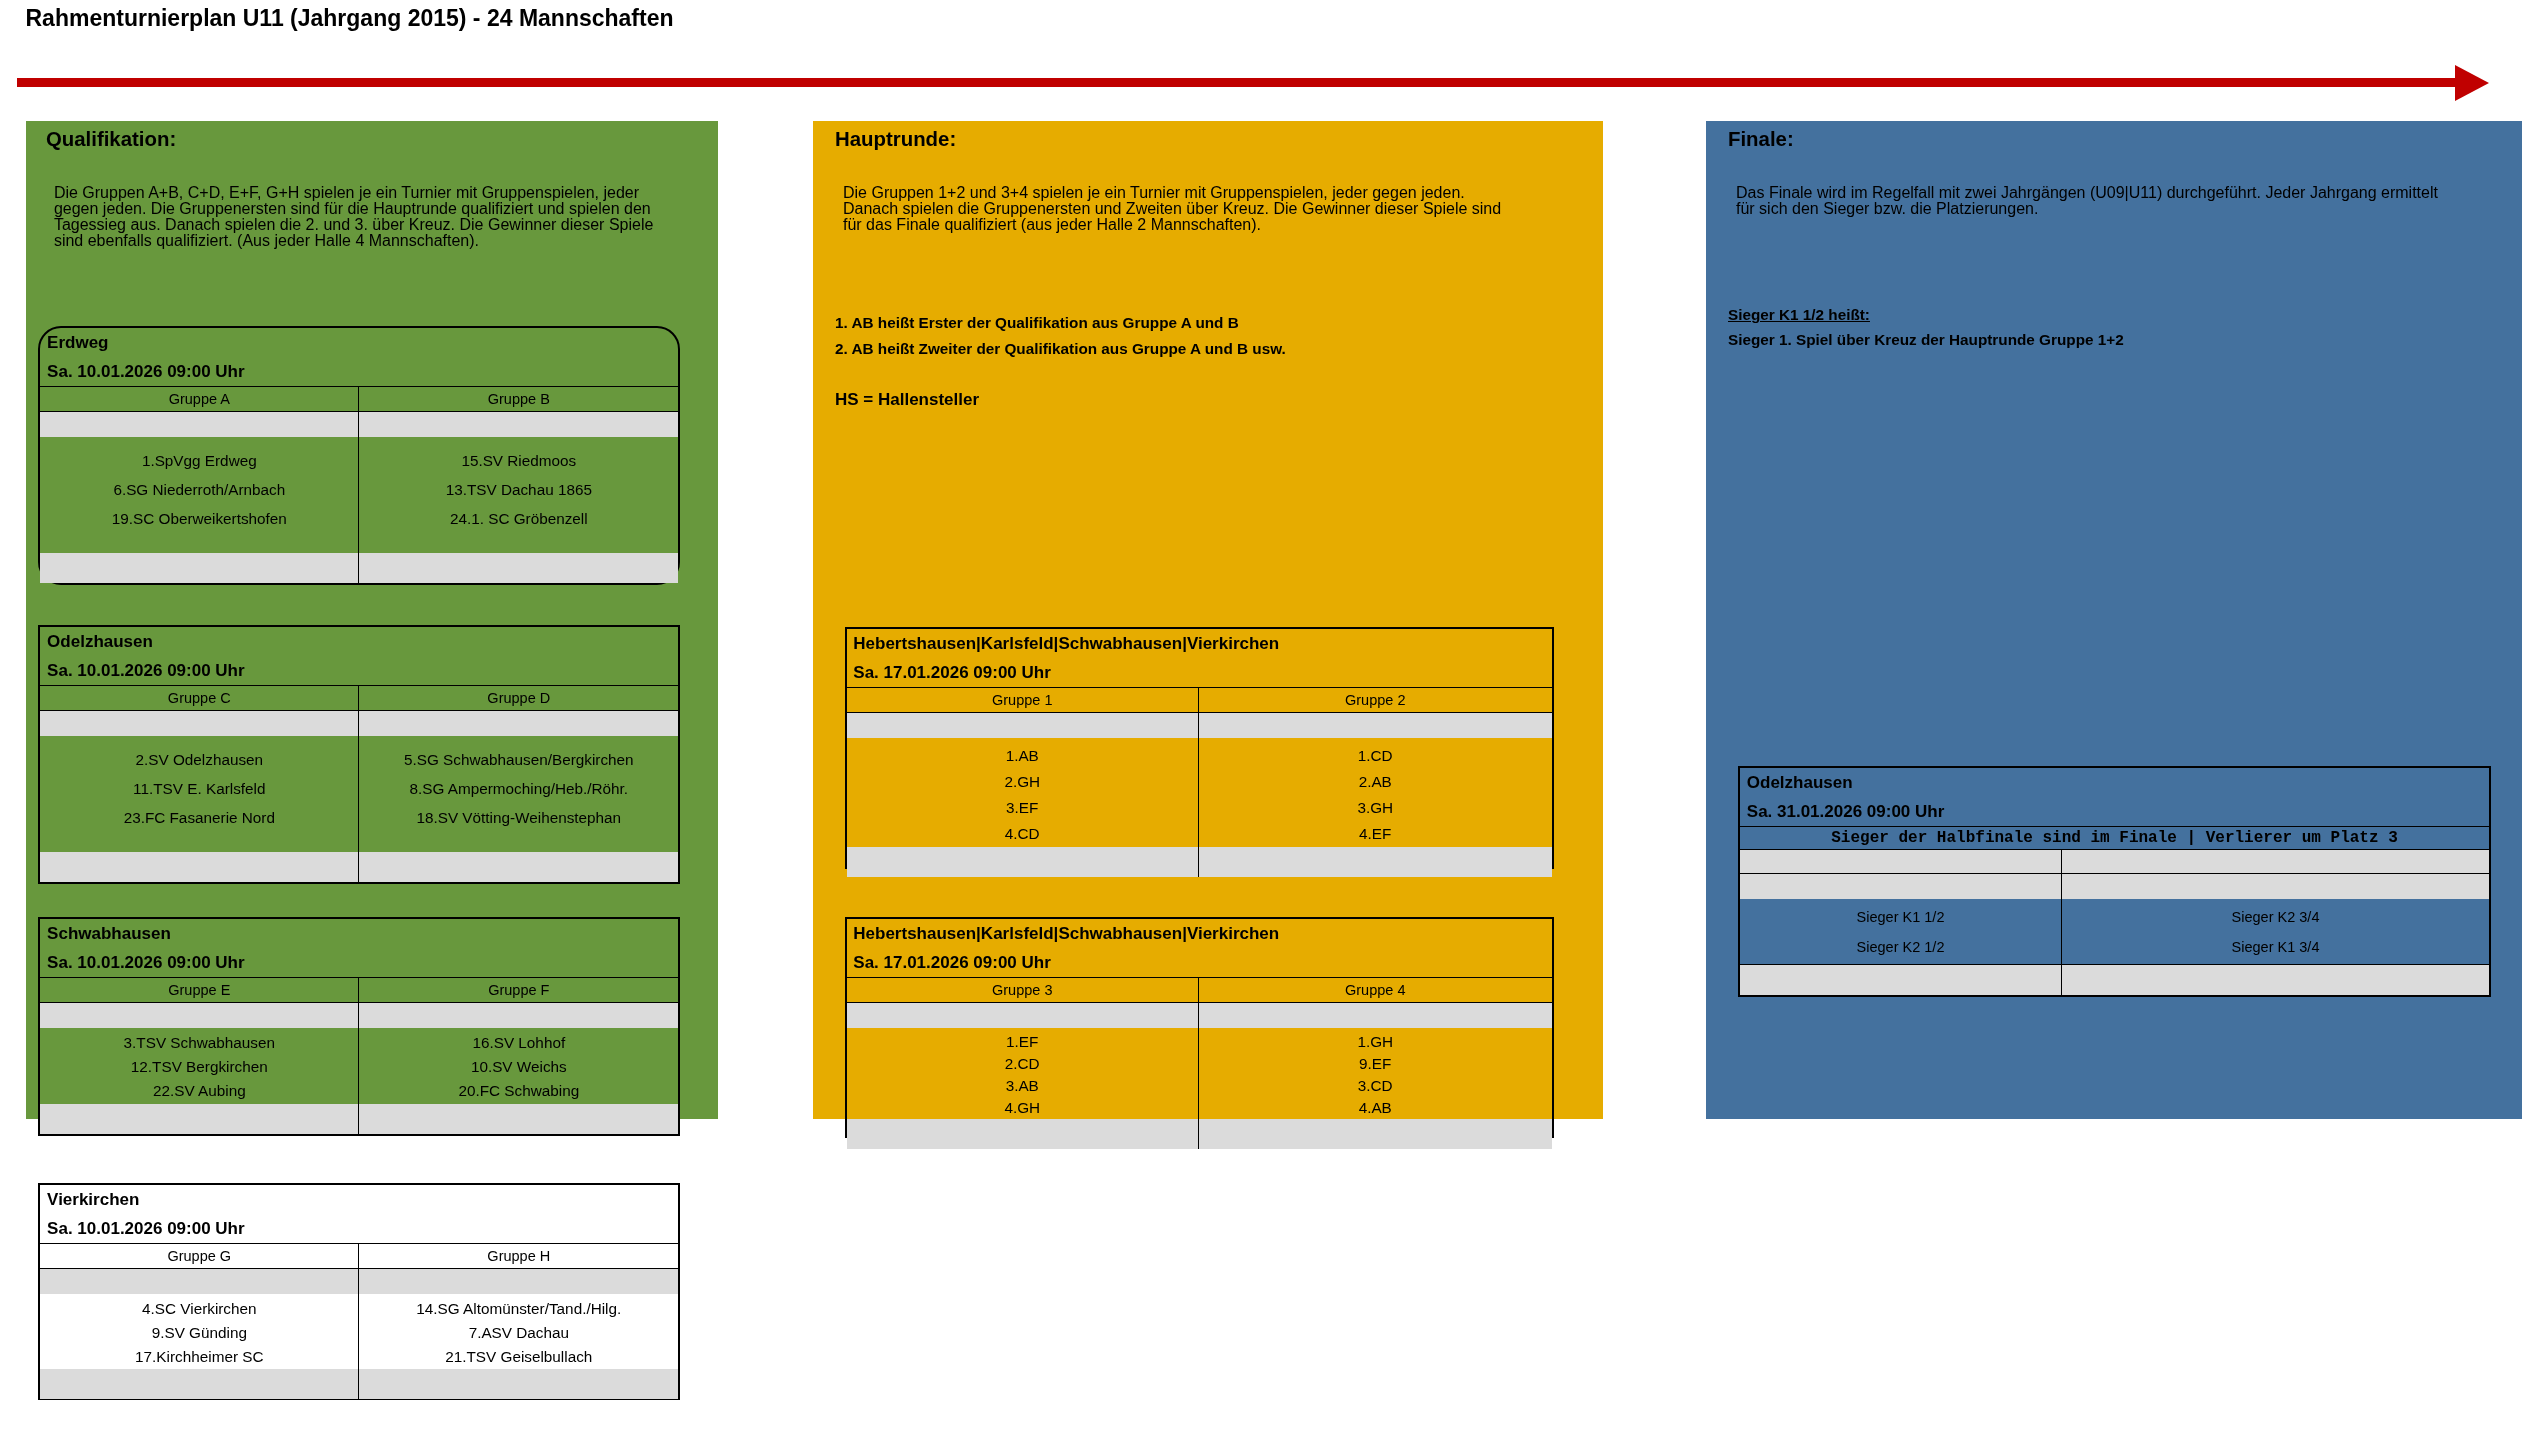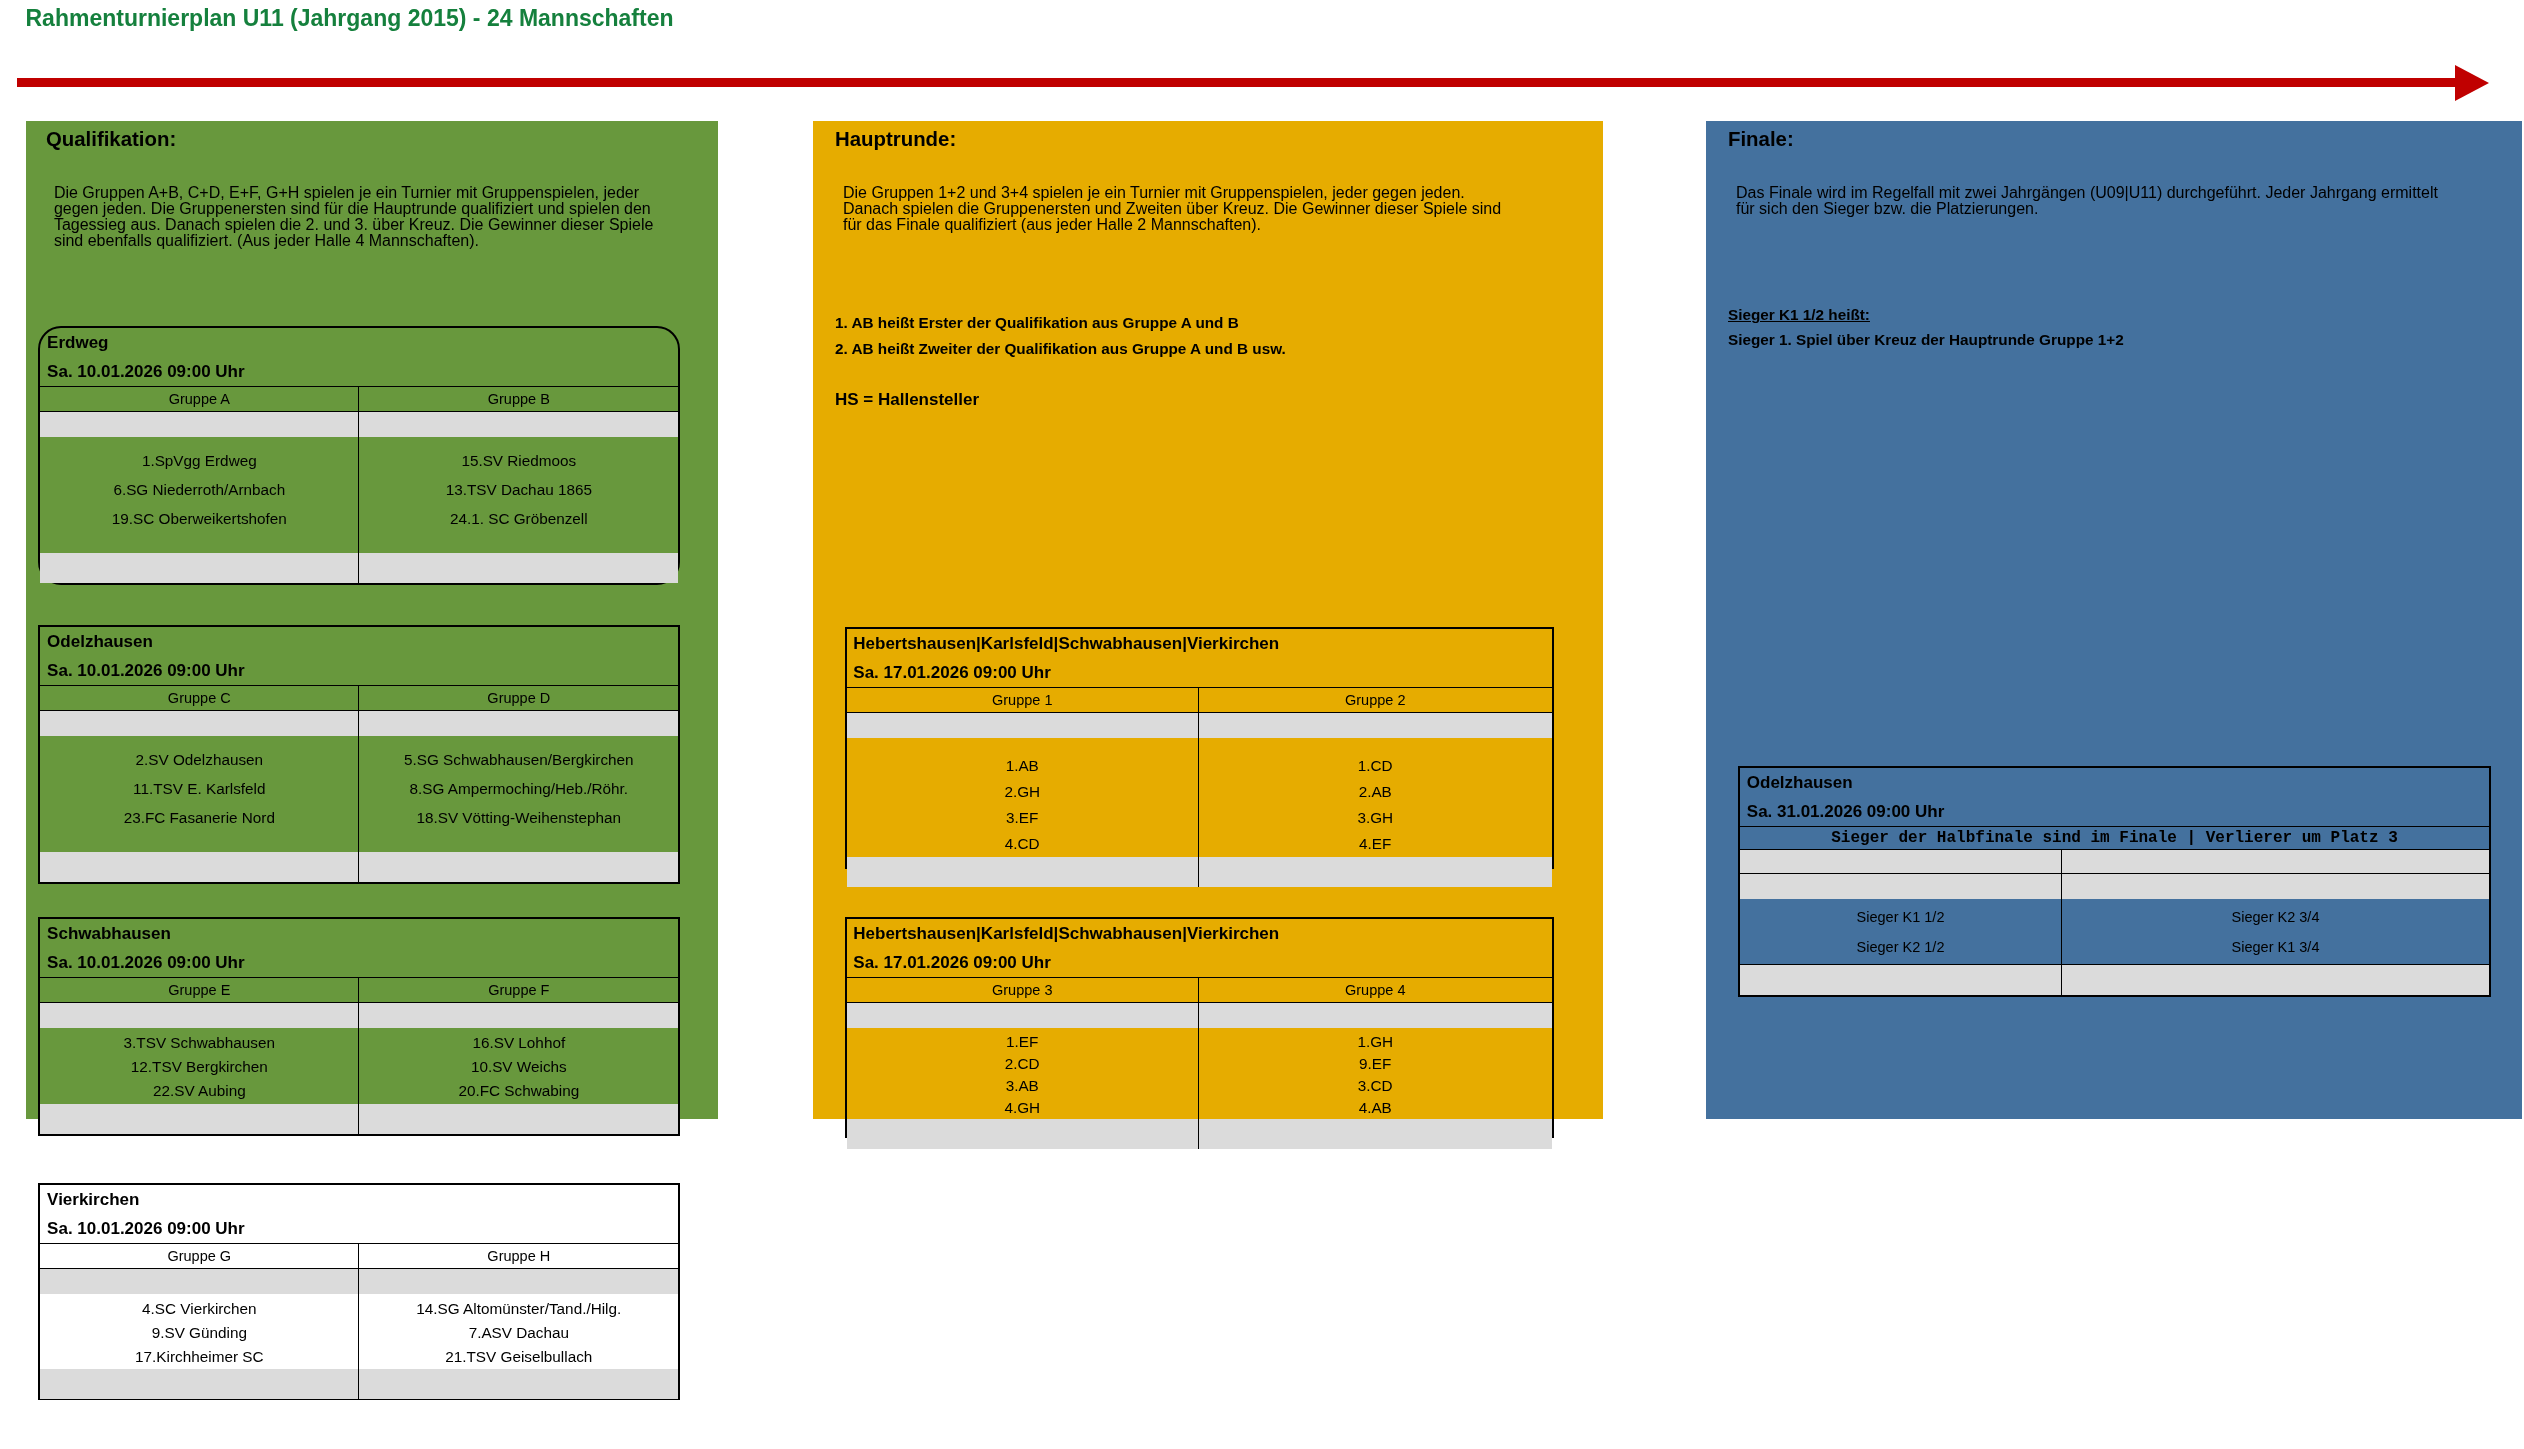--- a/index.html
+++ b/index.html
@@ -1,19 +1,19 @@
 <!DOCTYPE html>
 <html style="font-size:13.6px"><head>
 <meta charset="utf-8">
 <style>
   html,body{margin:0;padding:0;background:#ffffff;}
   .page{position:relative;width:2525px;height:1450px;background:#ffffff;
         font-family:"Liberation Sans",sans-serif;color:#000;overflow:hidden;}
 
-  .doc-title{position:absolute;left:25.5px;top:5.1px;font-size:23px;font-weight:bold;color:#15803d;}
+  .doc-title{position:absolute;left:25.5px;top:5.1px;font-size:23px;font-weight:bold;color:#000000;}
 
   .arrow-shaft{position:absolute;left:17px;top:78px;width:2441px;height:9.4px;background:#C00000;}
   .arrow-head{position:absolute;left:2455px;top:65px;width:0;height:0;
               border-top:18.7px solid transparent;border-bottom:18.7px solid transparent;
               border-left:34px solid #C00000;}
 
   .panel{position:absolute;top:121px;height:998px;}
   .panel-qual {left:25.5px;  width:692px; background:#68983D;}
   .panel-main {left:813px; width:790px; background:#E6AC00;}
   .panel-final{left:1706px;width:816px; background:#44719E;}
@@ -46,21 +46,21 @@
              font-weight:normal;font-size:14.5px;}
   .r-gray{height:25px;background:#DBDBDB;}
   .r-teams{flex:1 1 auto;}
   .r-teams .c{display:flex;flex-direction:column;text-align:center;font-size:15.3px;}
   .r-bottom{height:30px;background:#DBDBDB;flex:0 0 auto;}
 
   .tall .r-teams .c{padding-top:8.5px;}
   .tall .r-teams .line{line-height:29px;}
   .compact .r-teams .c{padding-top:3.4px;}
   .compact .r-teams .line{line-height:24px;}
-  .mt.tall .r-teams .c{padding-top:15px;}
+  .mt.tall .r-teams .c{padding-top:5px;}
   .mt.tall .r-teams .line{line-height:26px;}
   .mt.compact .r-teams .c{padding-top:2.6px;}
   .mt.compact .r-teams .line{line-height:22px;}
 
   
   .fr-head{height:22px;border-top:1.7px solid #000;border-bottom:1.7px solid #000;
            display:flex;align-items:center;justify-content:center;
            font-weight:bold;font-size:16px;flex:0 0 auto;font-family:Liberation Mono, monospace;}
   .fr-gray1{height:23px;background:#DBDBDB;}
   .fr-gray2{height:25px;background:#DBDBDB;border-top:1.7px solid #000;}

